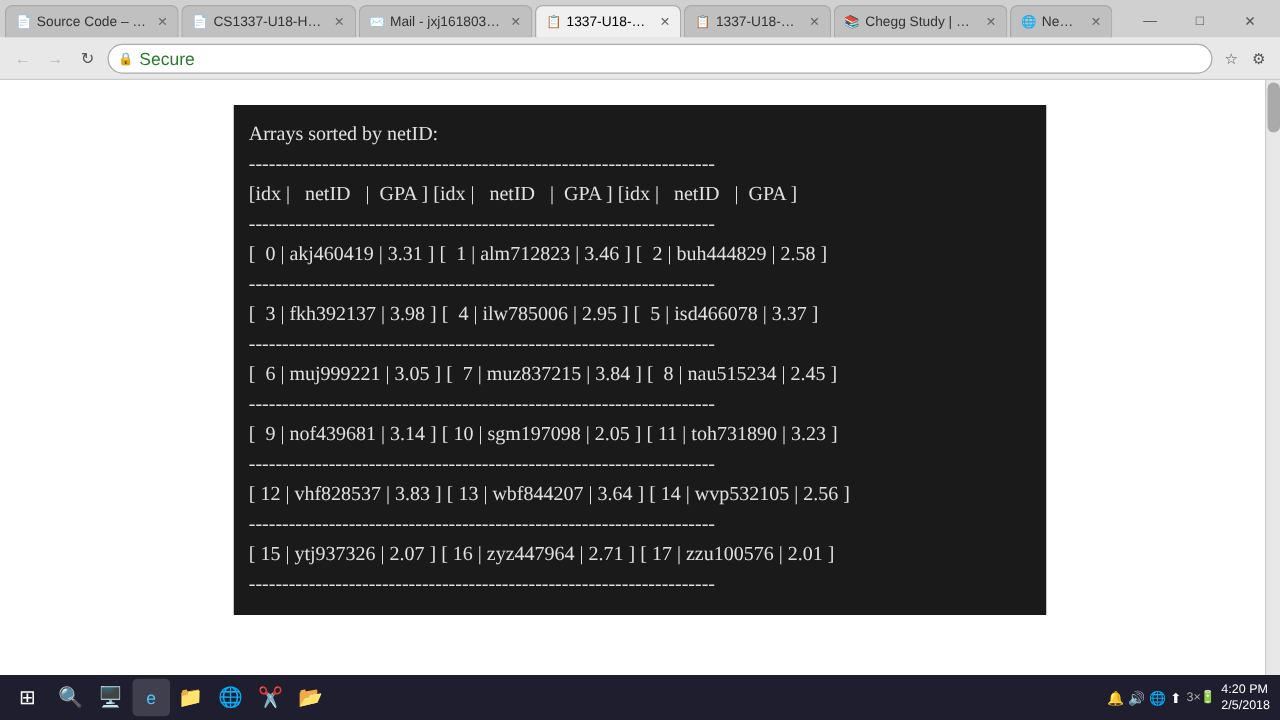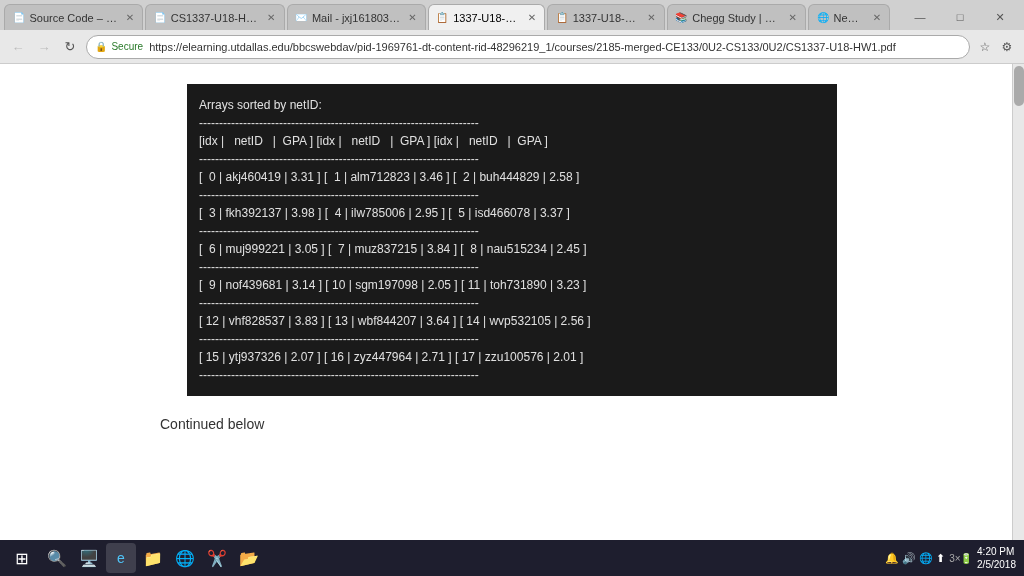--- a/index.html
+++ b/index.html
@@ -150,22 +150,22 @@
       overflow-y: auto;
       display: flex;
       flex-direction: column;
       align-items: center;
       padding: 20px 0;
     }
 
     .terminal-box {
       background: #1a1a1a;
       color: #e0e0e0;
-      font-family: Liberation Sans, sans-serif;
-      font-size: 12px;
+      font-family: Liberation Serif, serif;
+      font-size: 16px;
       padding: 12px;
       width: 650px;
       line-height: 1.5;
       white-space: pre;
       margin: 0 auto;
     }
 
     .continued-text {
       margin-top: 20px;
       font-size: 14px;
@@ -294,22 +294,21 @@
       <button class="win-btn close">✕</button>
     </div>
   </div>
 
   <div class="browser-controls">
     <button class="nav-btn disabled">←</button>
     <button class="nav-btn disabled">→</button>
     <button class="nav-btn">↻</button>
     <div class="address-bar-container">
       <span class="lock-icon">🔒</span>
-      <span class="lock-icon" style="font-size:10px;color:#2a7a2a;margin-right:2px;">Secure</span>
-      <input class="address-bar" type="text" readonly="" value="https://elearning.utdallas.edu/bbcswebdav/pid-1969761-dt-content-rid-48296219_1/courses/2185-merged-CE133/0U2-CS133/0U2/CS1337-U18-HW1.pdf" style="">
+      <span class="lock-icon" style="font-size:14px;color:#2a7a2a;margin-right:2px;">Secure</span>
     </div>
     <div class="browser-action-btns">
       <span class="browser-action-btn">☆</span>
       <span class="browser-action-btn">⚙</span>
     </div>
   </div>
 
   <div class="page-content">
     <div class="terminal-box" id="terminal-output">Arrays sorted by netID:
 ----------------------------------------------------------------------
@@ -321,21 +320,20 @@
 ----------------------------------------------------------------------
 [  6 | muj999221 | 3.05 ] [  7 | muz837215 | 3.84 ] [  8 | nau515234 | 2.45 ]
 ----------------------------------------------------------------------
 [  9 | nof439681 | 3.14 ] [ 10 | sgm197098 | 2.05 ] [ 11 | toh731890 | 3.23 ]
 ----------------------------------------------------------------------
 [ 12 | vhf828537 | 3.83 ] [ 13 | wbf844207 | 3.64 ] [ 14 | wvp532105 | 2.56 ]
 ----------------------------------------------------------------------
 [ 15 | ytj937326 | 2.07 ] [ 16 | zyz447964 | 2.71 ] [ 17 | zzu100576 | 2.01 ]
 ----------------------------------------------------------------------
 </div>
-    <div class="continued-text">Continued below</div>
   </div>
 
 </div>
 
 <div class="scrollbar-area">
   <div class="scrollbar-thumb"></div>
 </div>
 
 <div class="taskbar">
   <div class="taskbar-start">

